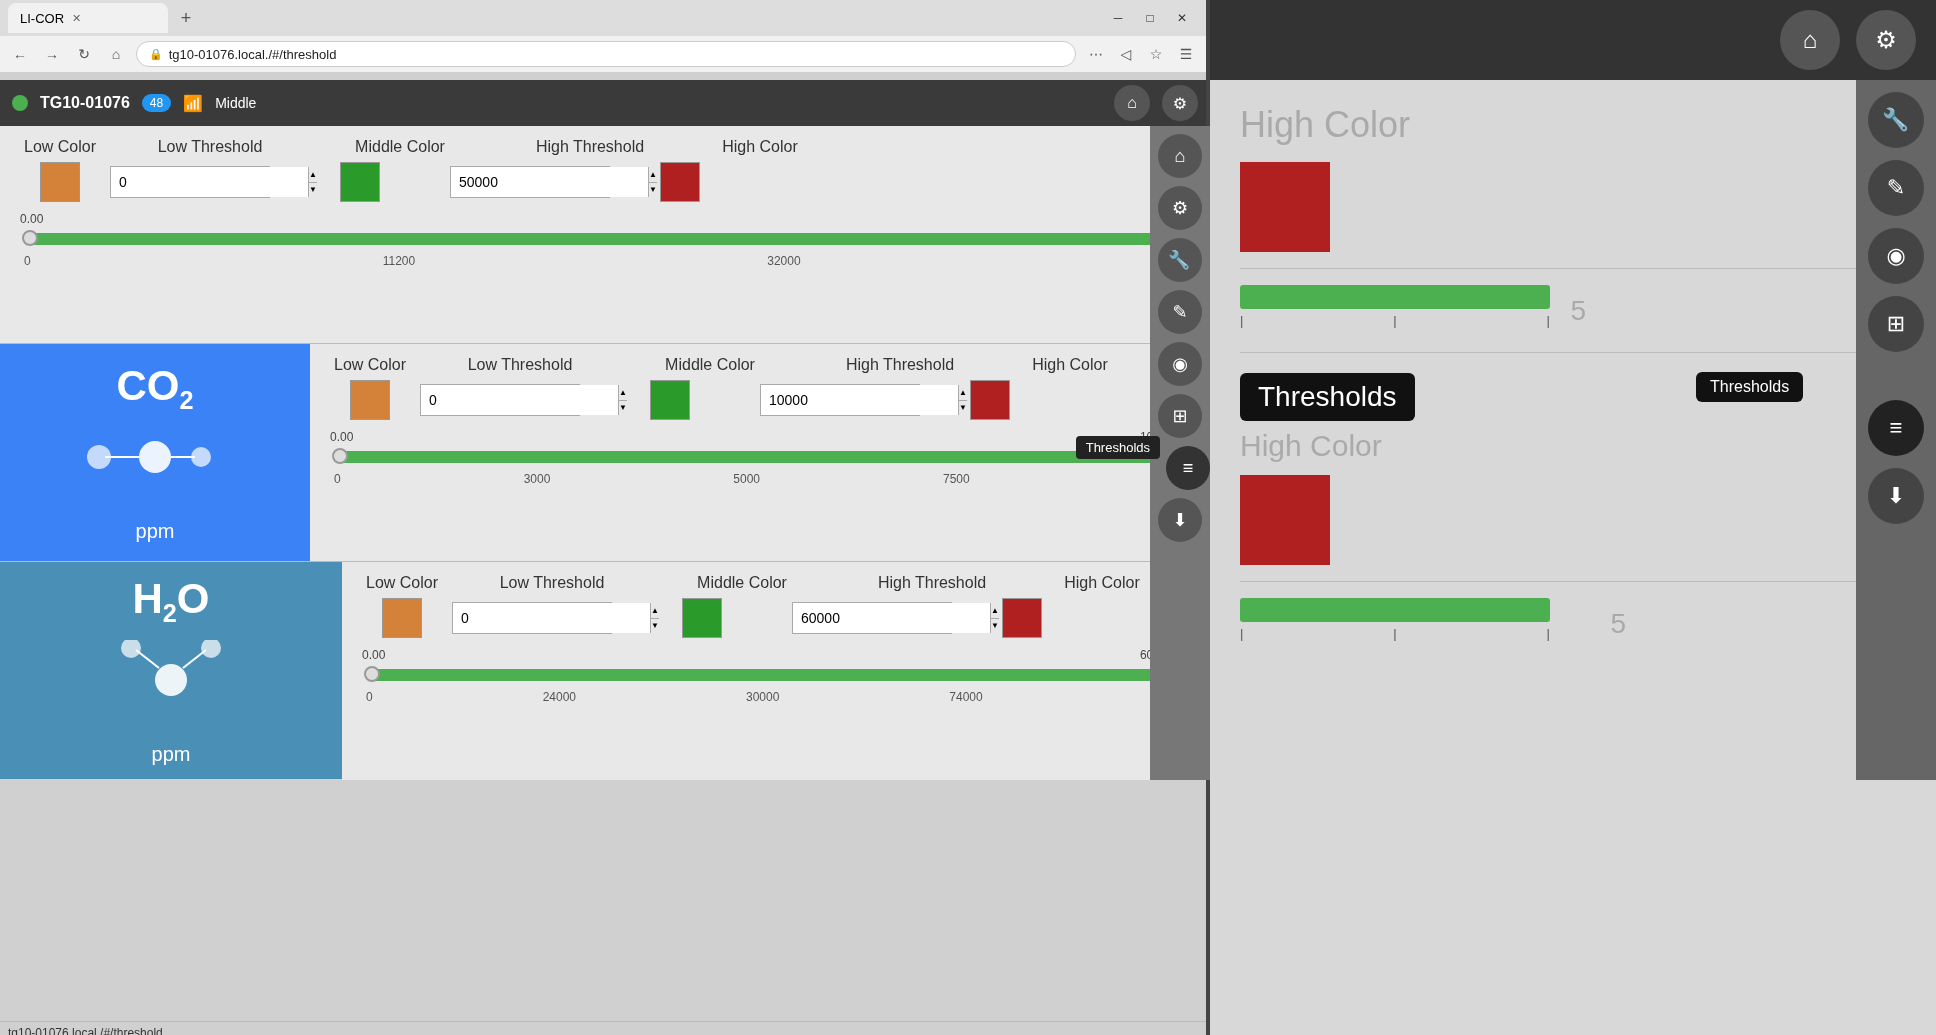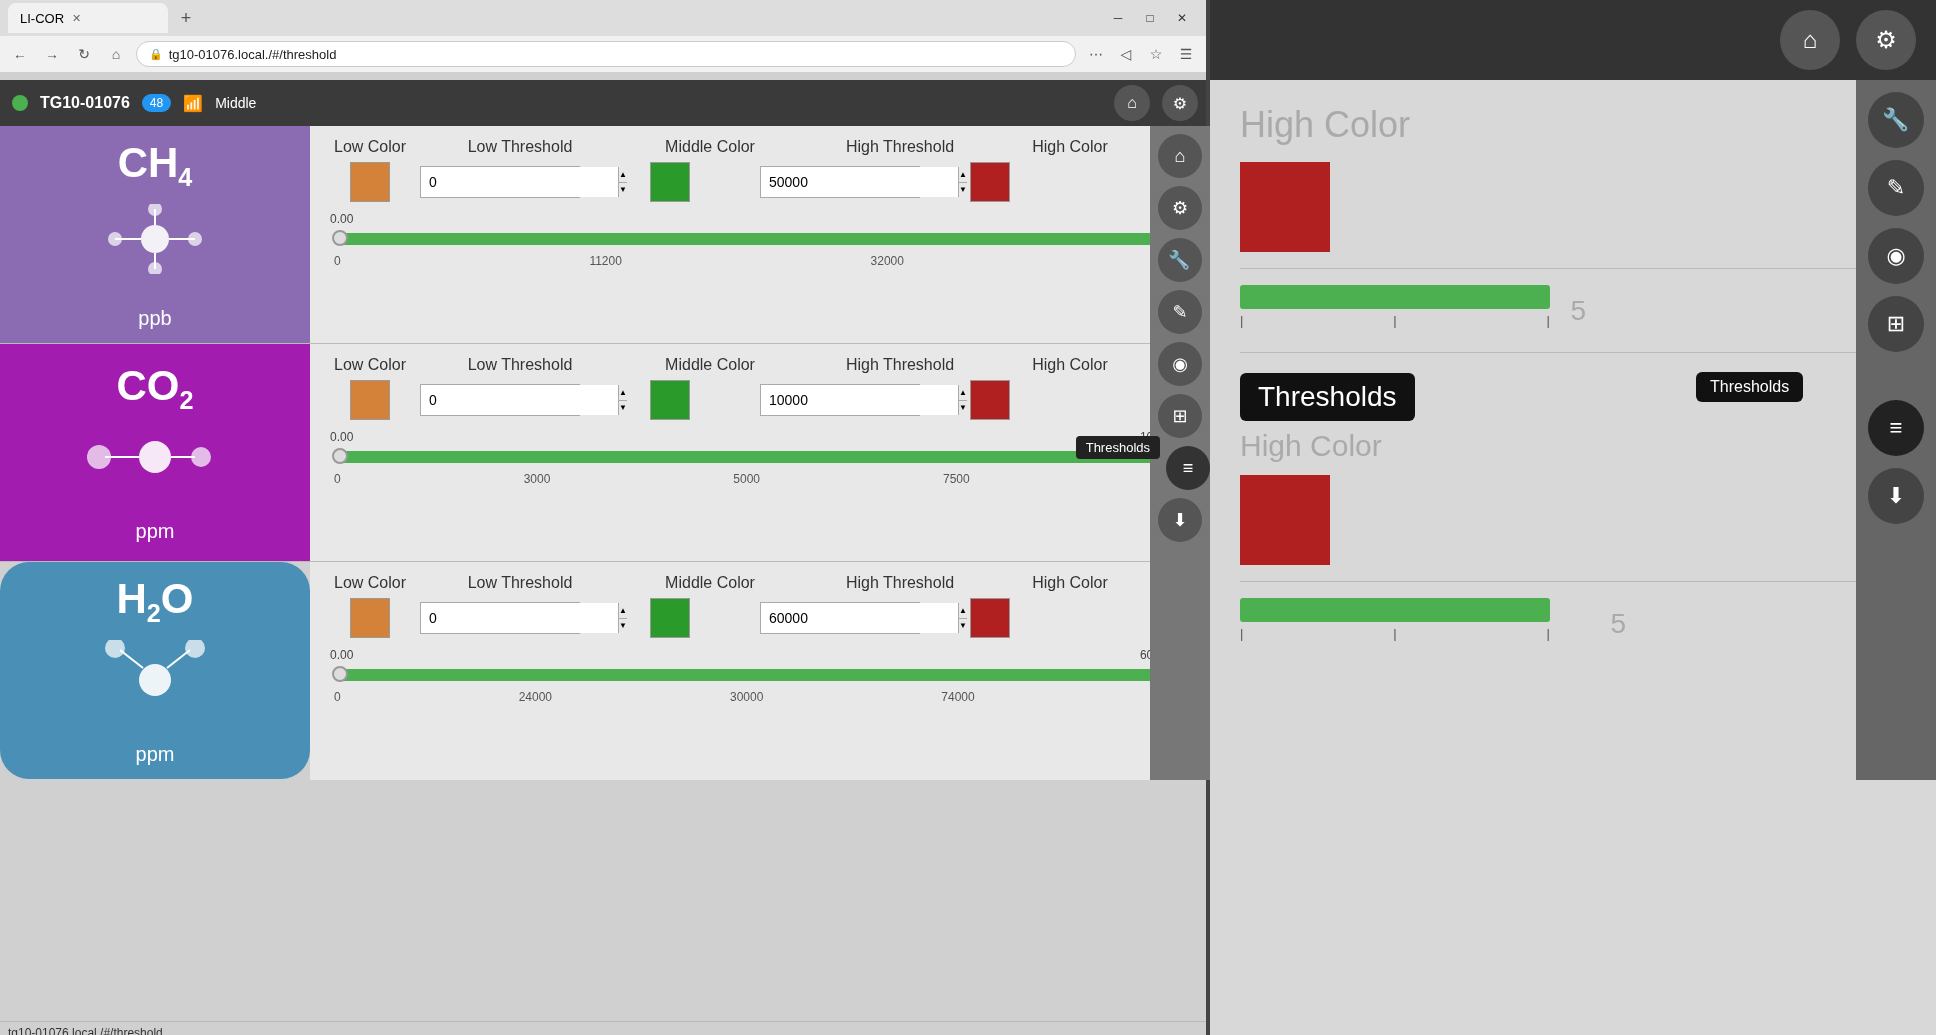--- a/index.html
+++ b/index.html
@@ -101,21 +101,21 @@
       flex-direction: column;
       align-items: center;
       justify-content: center;
       height: 217px;
       color: white;
       font-size: 13px;
       position: relative;
     }
 
     .gas-card.ch4 { background: #8b6bb1; }
-    .gas-card.co2 { background: #a21caf; }
+    .gas-card.co2 { background: #3b82f6; }
     .gas-card.h2o { background: #4a8fb5; }
 
     .gas-formula {
       font-size: 42px;
       font-weight: bold;
       margin-bottom: 8px;
     }
     .gas-unit { font-size: 20px; margin-top: 30px; }
 
     .col-header {
@@ -316,37 +316,20 @@
     <div class="sidebar-top-btn">⚙</div>
   </div>
 
   <div style="display:flex; flex:1; position:relative;">
 
     <div style="display:flex; flex:1;">
 
       <div style="display:flex; flex-direction:column; flex:1;">
 
         <div style="display:flex; height:218px; border-bottom:1px solid #bbb;">
-          <div class="gas-card ch4" style="width:310px; flex-shrink:0;">
-            <div class="gas-formula">CH<sub>4</sub></div>
-            <div style="margin-top:4px;">
-              <svg width="120" height="70" viewBox="0 0 120 70">
-                <circle cx="60" cy="35" r="14" fill="white" opacity="0.9"></circle>
-                <line x1="60" y1="21" x2="60" y2="5" stroke="white" stroke-width="2"></line>
-                <circle cx="60" cy="5" r="7" fill="white" opacity="0.7"></circle>
-                <line x1="46" y1="35" x2="20" y2="35" stroke="white" stroke-width="2"></line>
-                <circle cx="20" cy="35" r="7" fill="white" opacity="0.7"></circle>
-                <line x1="74" y1="35" x2="100" y2="35" stroke="white" stroke-width="2"></line>
-                <circle cx="100" cy="35" r="7" fill="white" opacity="0.7"></circle>
-                <line x1="60" y1="49" x2="60" y2="65" stroke="white" stroke-width="2"></line>
-                <circle cx="60" cy="65" r="7" fill="white" opacity="0.7"></circle>
-              </svg>
-            </div>
-            <div class="gas-unit">ppb</div>
-          </div>
           <div style="flex:1; background:#e8e8e8; padding:12px 20px 8px 20px;">
 
             <div style="display:flex; align-items:center; margin-bottom:6px; gap:0;">
               <div style="width:80px; text-align:center;">
                 <span class="col-header">Low Color</span>
               </div>
               <div style="width:200px; text-align:center; margin-left:10px;">
                 <span class="col-header">Low Threshold</span>
               </div>
               <div style="width:140px; text-align:center; margin-left:20px;">
@@ -483,21 +466,21 @@
                 <span>3000</span>
                 <span>5000</span>
                 <span>7500</span>
                 <span>10000</span>
               </div>
             </div>
           </div>
         </div>
 
         <div style="display:flex; height:218px;">
-          <div class="gas-card h2o" style="width:310px; flex-shrink:0;border-radius:29px;">
+          <div class="gas-card h2o" style="width:342px; flex-shrink:0;">
             <div class="gas-formula">H<sub>2</sub>O</div>
             <div style="margin-top:4px;">
               <svg width="120" height="70" viewBox="0 0 120 70">
                 <circle cx="60" cy="40" r="16" fill="white" opacity="0.9"></circle>
                 <line x1="48" y1="28" x2="25" y2="10" stroke="white" stroke-width="2"></line>
                 <circle cx="20" cy="8" r="10" fill="white" opacity="0.7"></circle>
                 <line x1="72" y1="28" x2="95" y2="10" stroke="white" stroke-width="2"></line>
                 <circle cx="100" cy="8" r="10" fill="white" opacity="0.7"></circle>
               </svg>
             </div>

